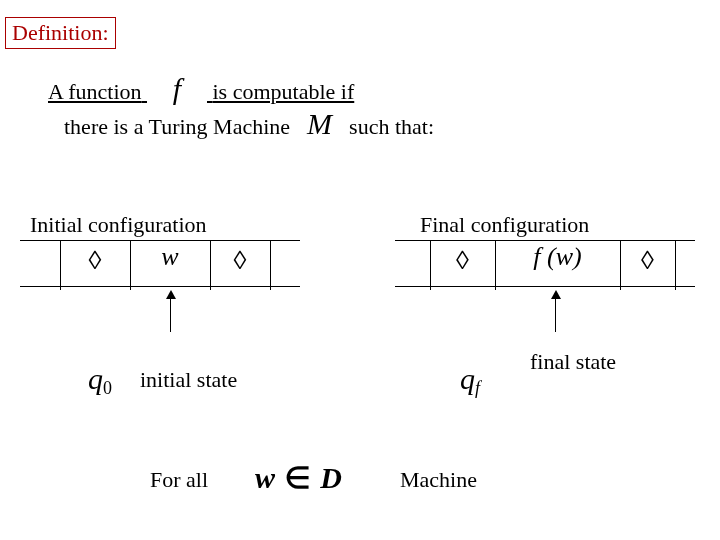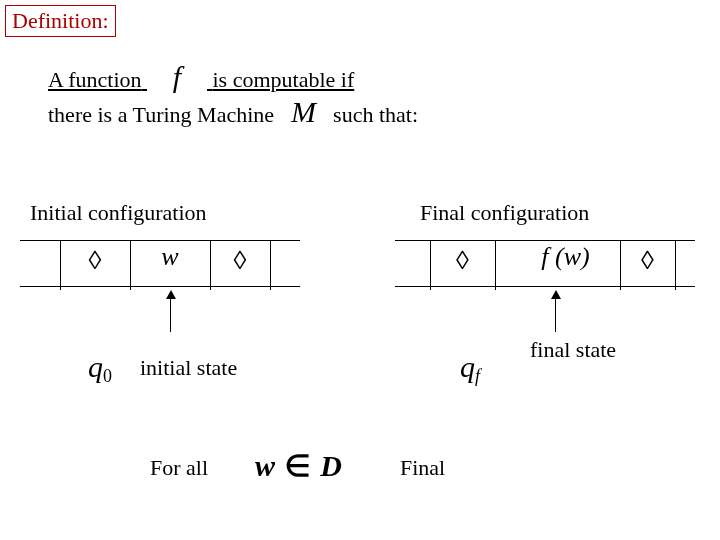--- a/index.html
+++ b/index.html
@@ -7,21 +7,21 @@
     padding: 0;
     width: 720px;
     height: 540px;
     background: #fff;
     font-family: "Times New Roman", Times, serif;
     font-size: 22px;
     color: #000;
     position: relative;
     overflow: hidden;
   }
-  .abs { position: absolute; }
+  .abs { position: absolute; margin-top: 12px; }
   .title-box {
     border: 1px solid #a00;
     color: #a00;
     padding: 2px 6px;
     left: 5px;
     top: 5px;
   }
   .math-it {
     font-style: italic;
     font-family: "Times New Roman", serif;
@@ -70,21 +70,21 @@
 </head>
 <body>
 
 <div class="abs title-box">Definition:</div>
 
 <div class="abs" style="left:48px; top:60px;text-decoration:underline;">
   <span>A function</span>
   <span style="display:inline-block; width:60px; text-align:center;" class="math-it math-big">f</span>
   <span>is computable if</span>
 </div>
-<div class="abs" style="left:48px; top:95px;">
+<div class="abs" style="left:64px; top:95px;">
   <span>there is a Turing Machine</span>
   <span style="display:inline-block; width:48px; text-align:center;" class="math-it math-big">M</span>
   <span>such that:</span>
 </div>
 
 <div class="abs" style="left:30px; top:200px;">Initial configuration</div>
 <div class="abs" style="left:420px; top:200px;text-align:center;">Final configuration</div>
 
 <div class="tape" style="left:20px; top:240px;">
   <div class="hline" style="top:0;"></div>
@@ -99,21 +99,21 @@
 </div>
 
 <div class="tape" style="left:395px; top:240px; width:300px;">
   <div class="hline" style="top:0;"></div>
   <div class="hline" style="top:46px;"></div>
   <div class="cell-line" style="left:35px;"></div>
   <div class="cell-line" style="left:100px;"></div>
   <div class="cell-line" style="left:225px;"></div>
   <div class="cell-line" style="left:280px;"></div>
   <div class="sym" style="left:35px; width:65px;">◊</div>
-  <div class="sym math-it math-big" style="left:108px; width:125px; top:2px;text-align:center;">f (w)</div>
+  <div class="sym math-it math-big" style="left:100px; width:125px; top:2px;text-align:center;">f (w)</div>
   <div class="sym" style="left:225px; width:55px;">◊</div>
 </div>
 
 <div class="arrow" style="left:170px; top:292px;"></div>
 <div class="arrow" style="left:555px; top:292px;"></div>
 
 <div class="abs" style="left:88px; top:350px;text-align:right;">
   <span class="math-it math-big">q</span><span class="math-sub">0</span>
 </div>
 <div class="abs" style="left:140px; top:355px;">initial state</div>
@@ -122,13 +122,13 @@
   <span class="math-it math-big">q</span><span class="math-sub math-it">f</span>
 </div>
 <div class="abs" style="left:530px; top:337px;">final state</div>
 
 <div class="abs" style="left:150px; top:455px;">For all</div>
 <div class="abs" style="left:255px; top:448px;font-weight:bold;">
   <span class="math-it math-big">w</span>
   <span class="math-big" style="padding:0 4px;">∈</span>
   <span class="math-it math-big">D</span>
 </div>
-<div class="abs" style="left:400px; top:455px;">Final</div>
+<div class="abs" style="left:400px; top:455px;">Machine</div>
 
 </body></html>

